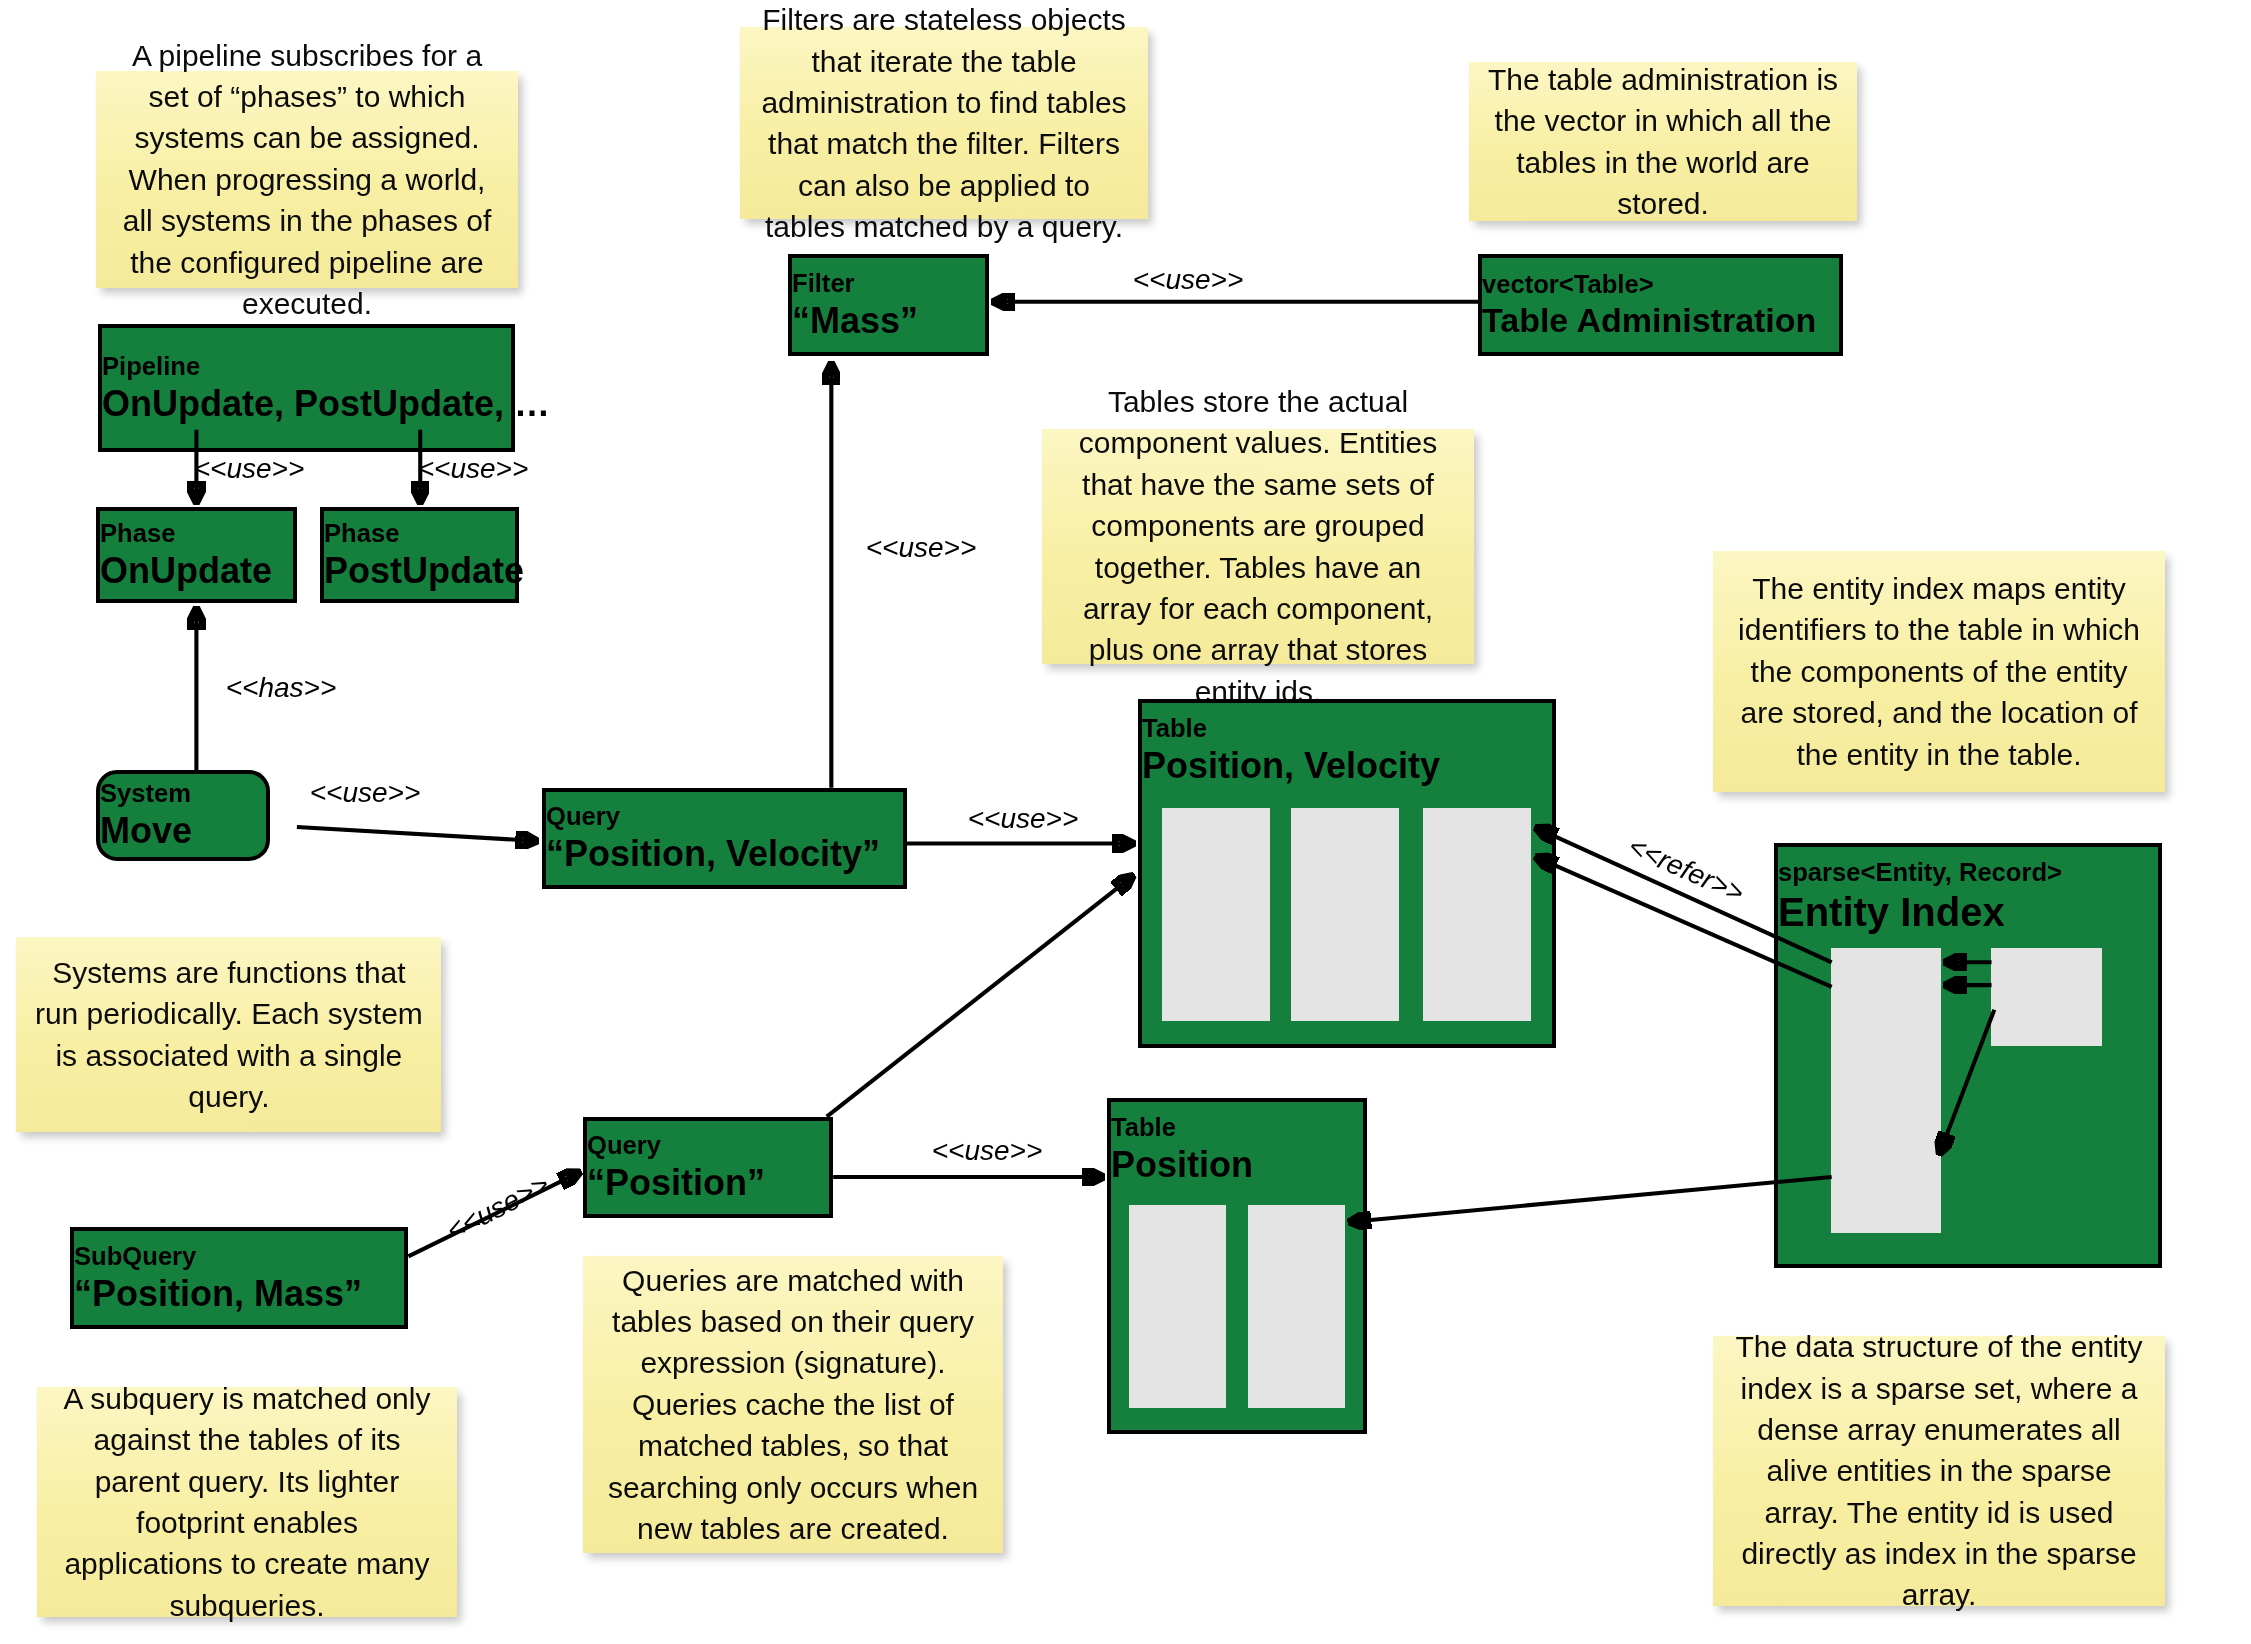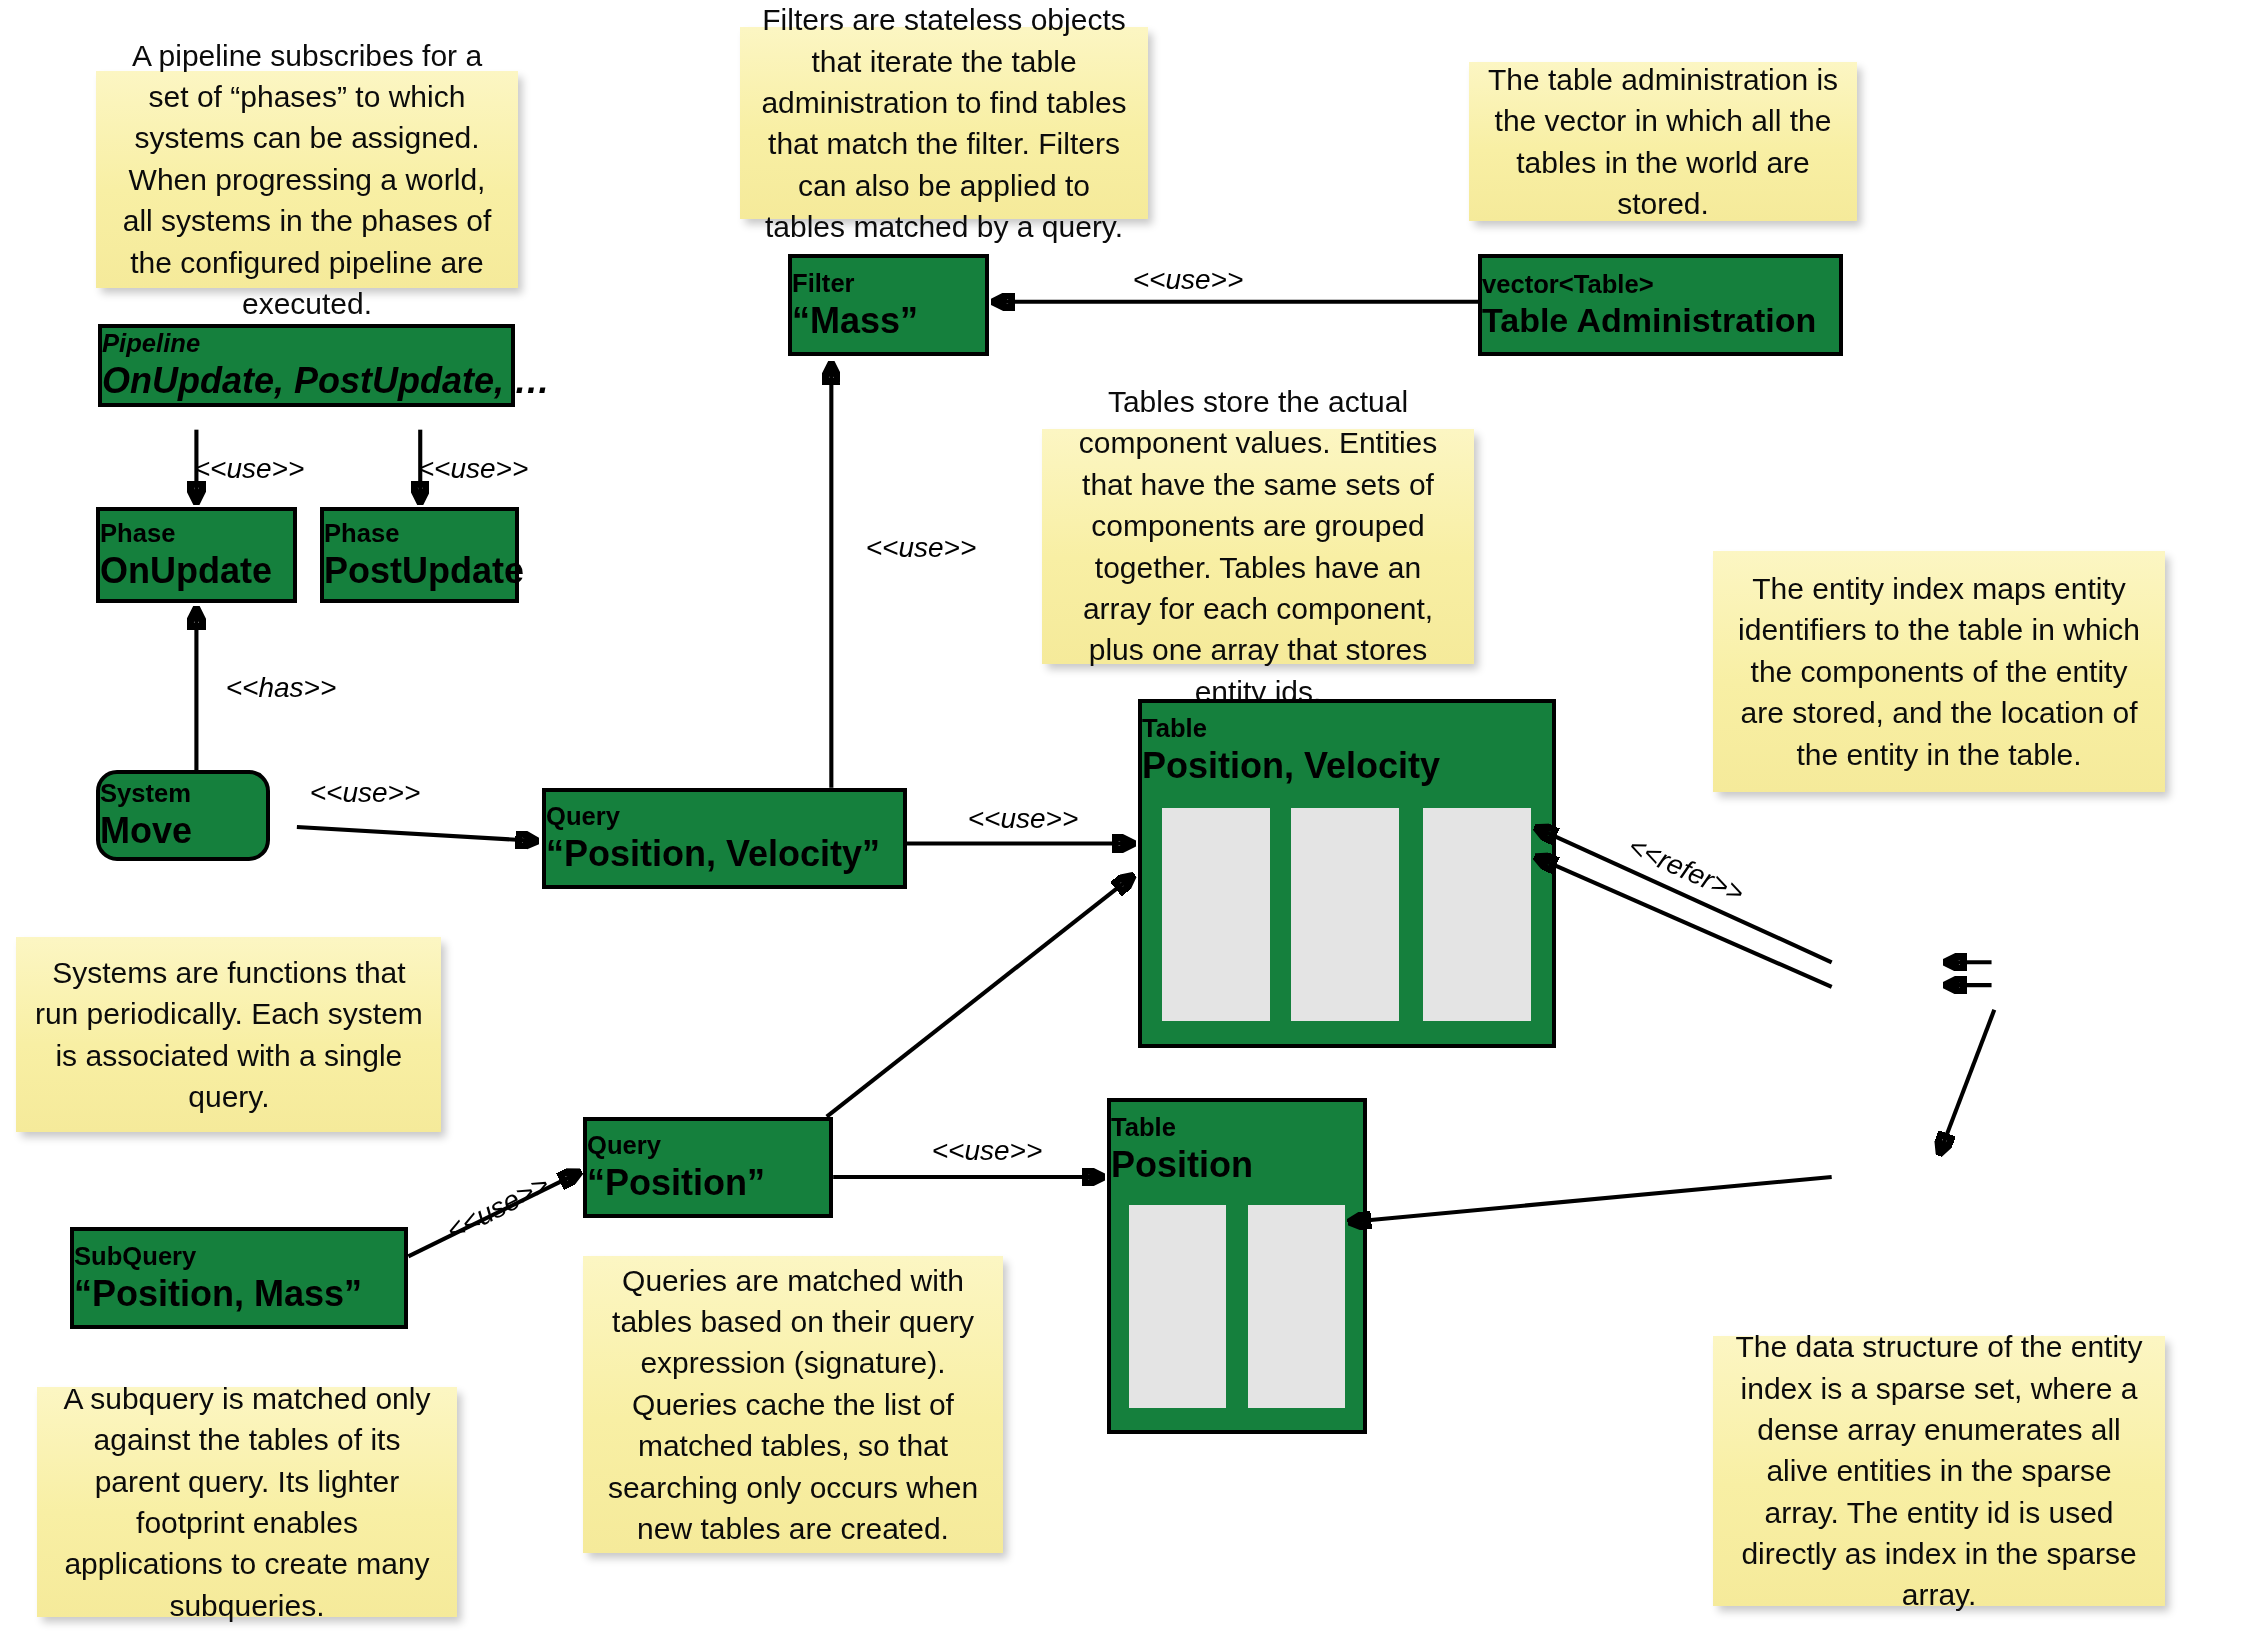--- a/index.html
+++ b/index.html
@@ -116,21 +116,21 @@
   </div>
 
   <div class="note" style="left:37px; top:1387px; width:420px; height:230px;">
     <span>A subquery is matched only against the tables of its parent query. Its lighter footprint enables applications to create many subqueries.</span>
   </div>
 
   <div class="note" style="left:1713px; top:1336px; width:452px; height:270px;">
     <span>The data structure of the entity index is a sparse set, where a dense array enumerates all alive entities in the sparse array. The entity id is used directly as index in the sparse array.</span>
   </div>
 
-  <div class="box center-v" style="left:98px; top:324px; width:417px; height:83px;font-style:italic;">
+  <div class="box center-v" style="left:98px; top:324px; width:417px; height:128px;">
     <div class="box-title">Pipeline</div>
     <div class="box-value">OnUpdate, PostUpdate, …</div>
   </div>
 
   <div class="box center-v" style="left:96px; top:507px; width:201px; height:96px;">
     <div class="box-title">Phase</div>
     <div class="box-value">OnUpdate</div>
   </div>
 
   <div class="box center-v" style="left:320px; top:507px; width:199px; height:96px;">
@@ -176,20 +176,26 @@
   <div class="box center-v" style="left:583px; top:1117px; width:250px; height:101px;">
     <div class="box-title">Query</div>
     <div class="box-value">“Position”</div>
   </div>
 
   <div class="box center-v" style="left:70px; top:1227px; width:338px; height:102px;">
     <div class="box-title">SubQuery</div>
     <div class="box-value">“Position, Mass”</div>
   </div>
 
+  <div class="box" style="left:1774px; top:843px; width:388px; height:425px;">
+    <div class="box-title">sparse&lt;Entity, Record&gt;</div>
+    <div class="box-value" style="font-size:40px;">Entity Index</div>
+    <div class="array" style="left:53px;  top:101px; width:110px; height:285px;"></div>
+    <div class="array" style="left:213px; top:101px; width:111px; height:98px;"></div>
+  </div>
 
   <svg id="edges" viewBox="0 0 2464 1800">
     <defs>
       <marker id="arrow" viewBox="0 0 10 10" refX="9" refY="5" markerWidth="26" markerHeight="20" markerUnits="userSpaceOnUse" orient="auto">
         <path d="M0,0 L10,5 L0,10 z" fill="#000" stroke="none"></path>
       </marker>
     </defs>
 
     <line x1="215" y1="470" x2="215" y2="547" marker-end="url(#arrow)"></line>
     <line x1="460" y1="470" x2="460" y2="547" marker-end="url(#arrow)"></line>

